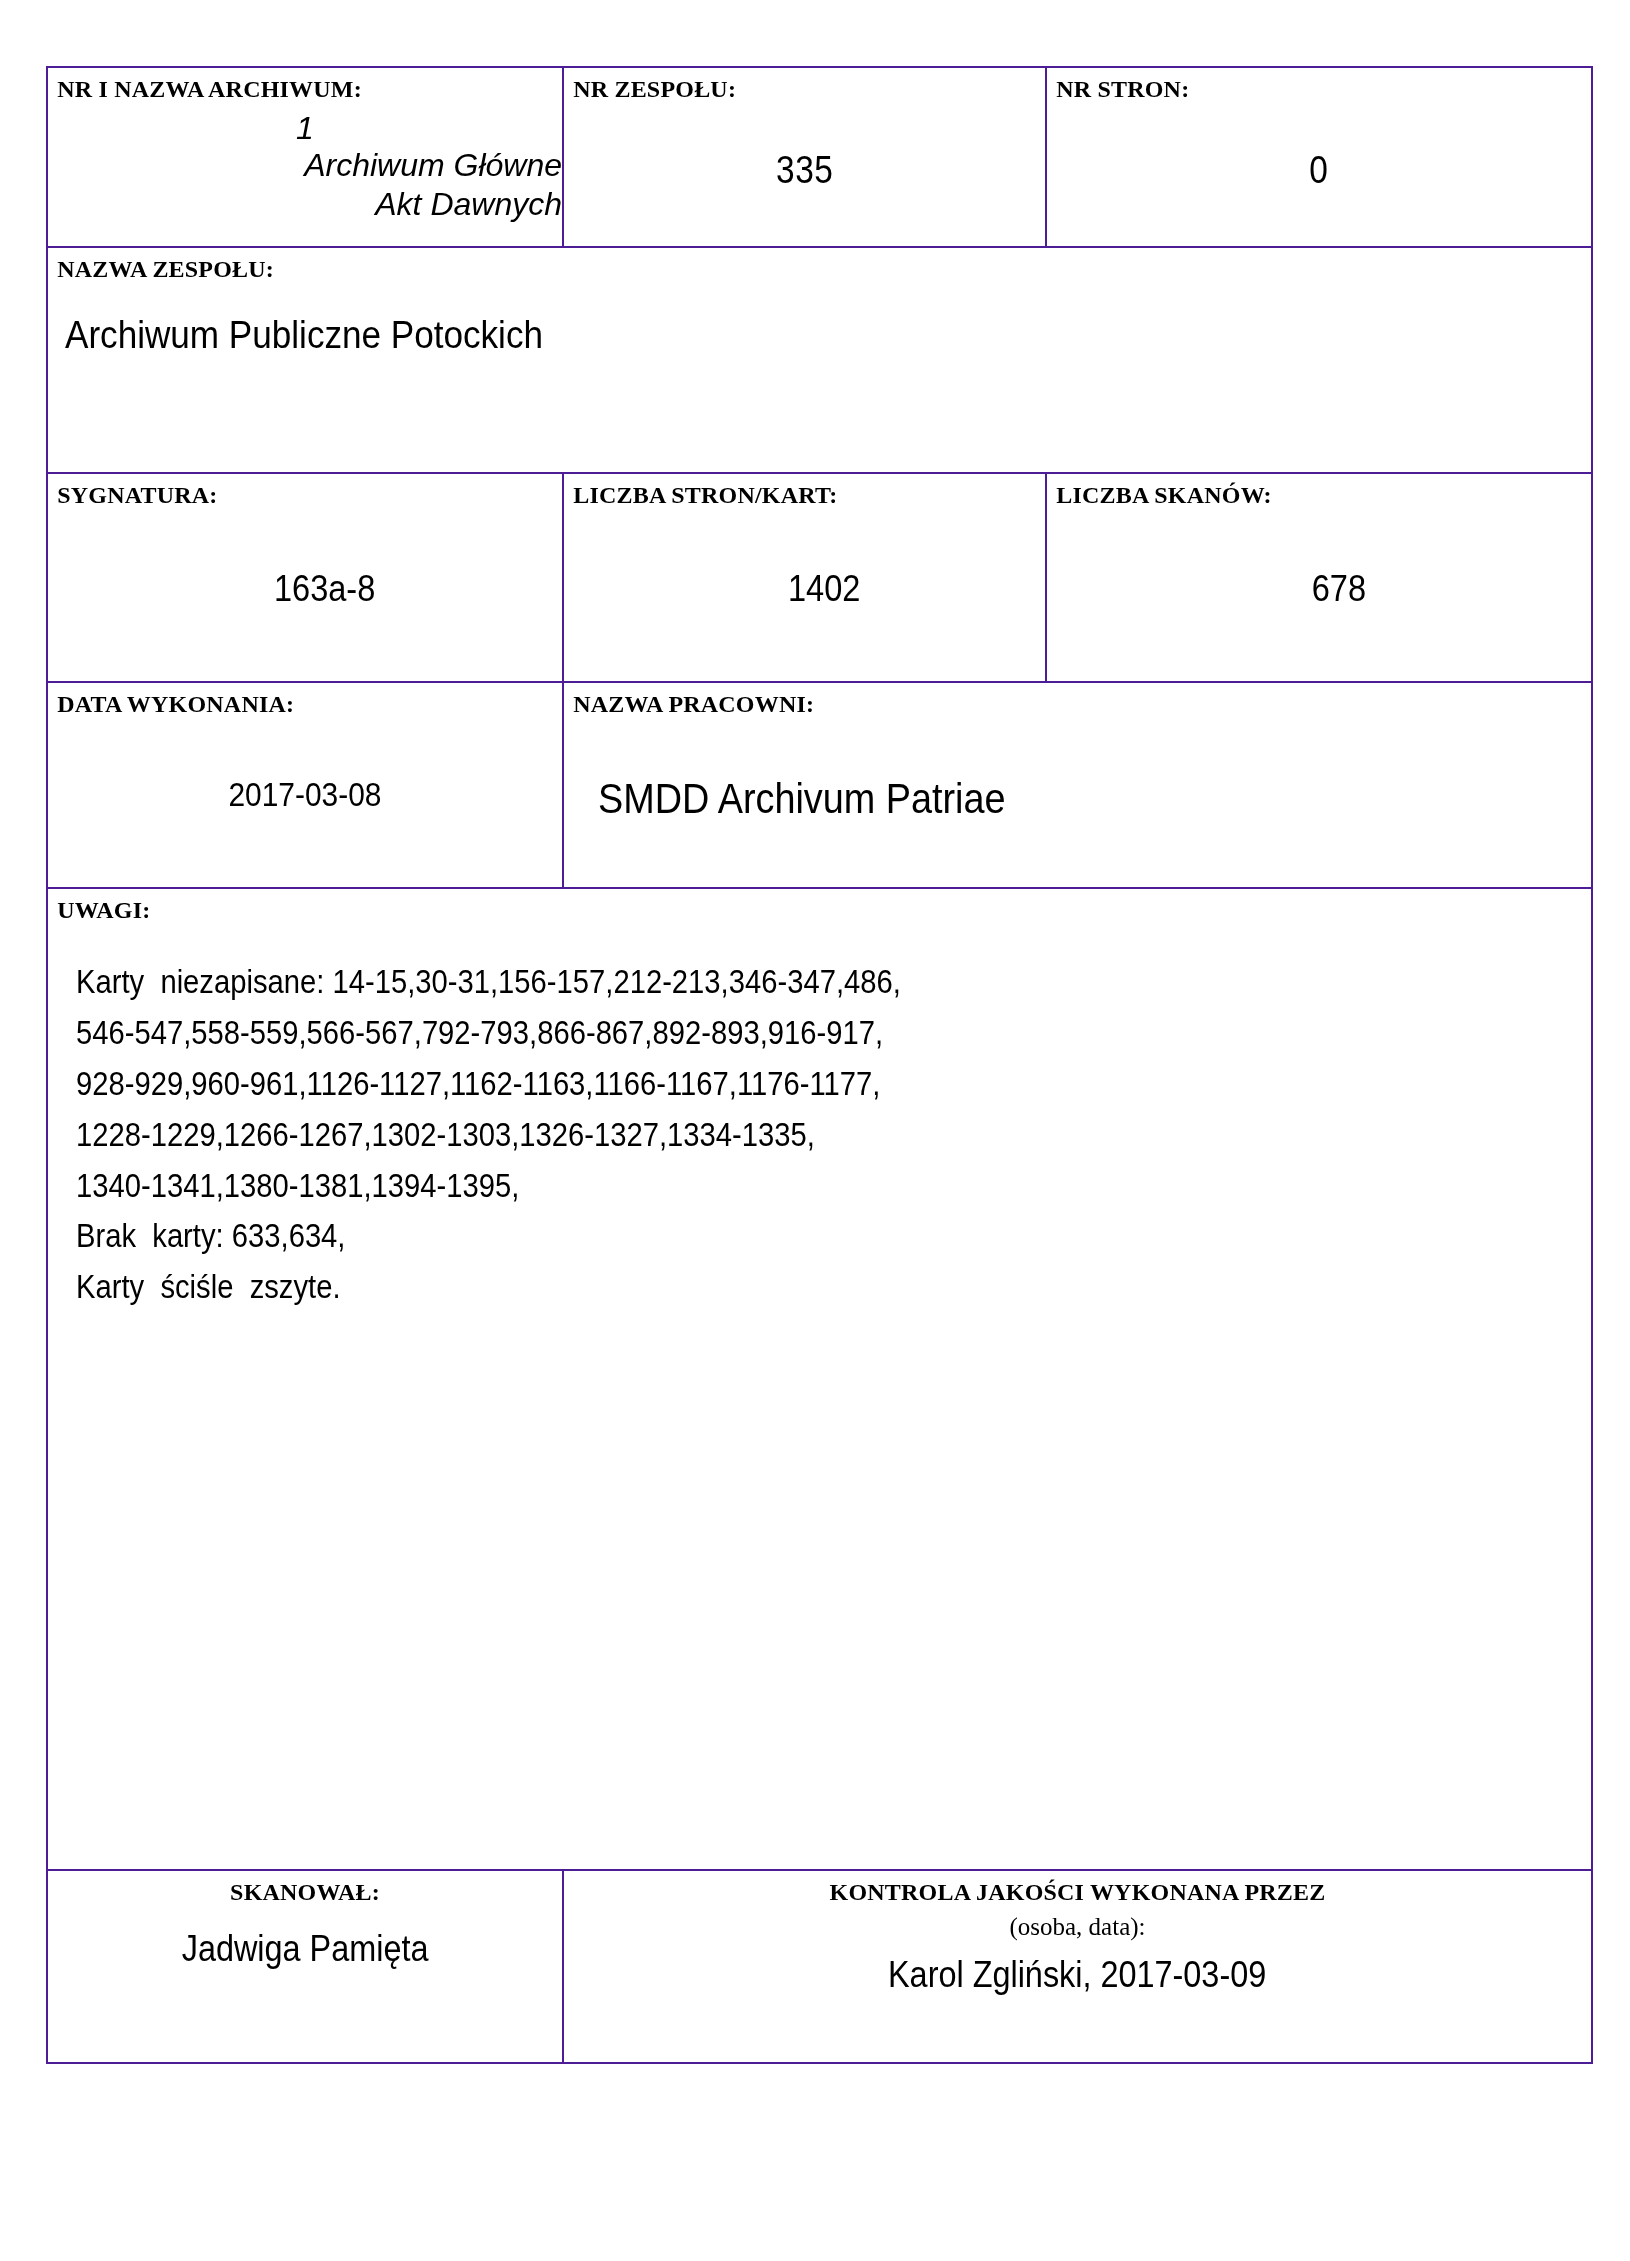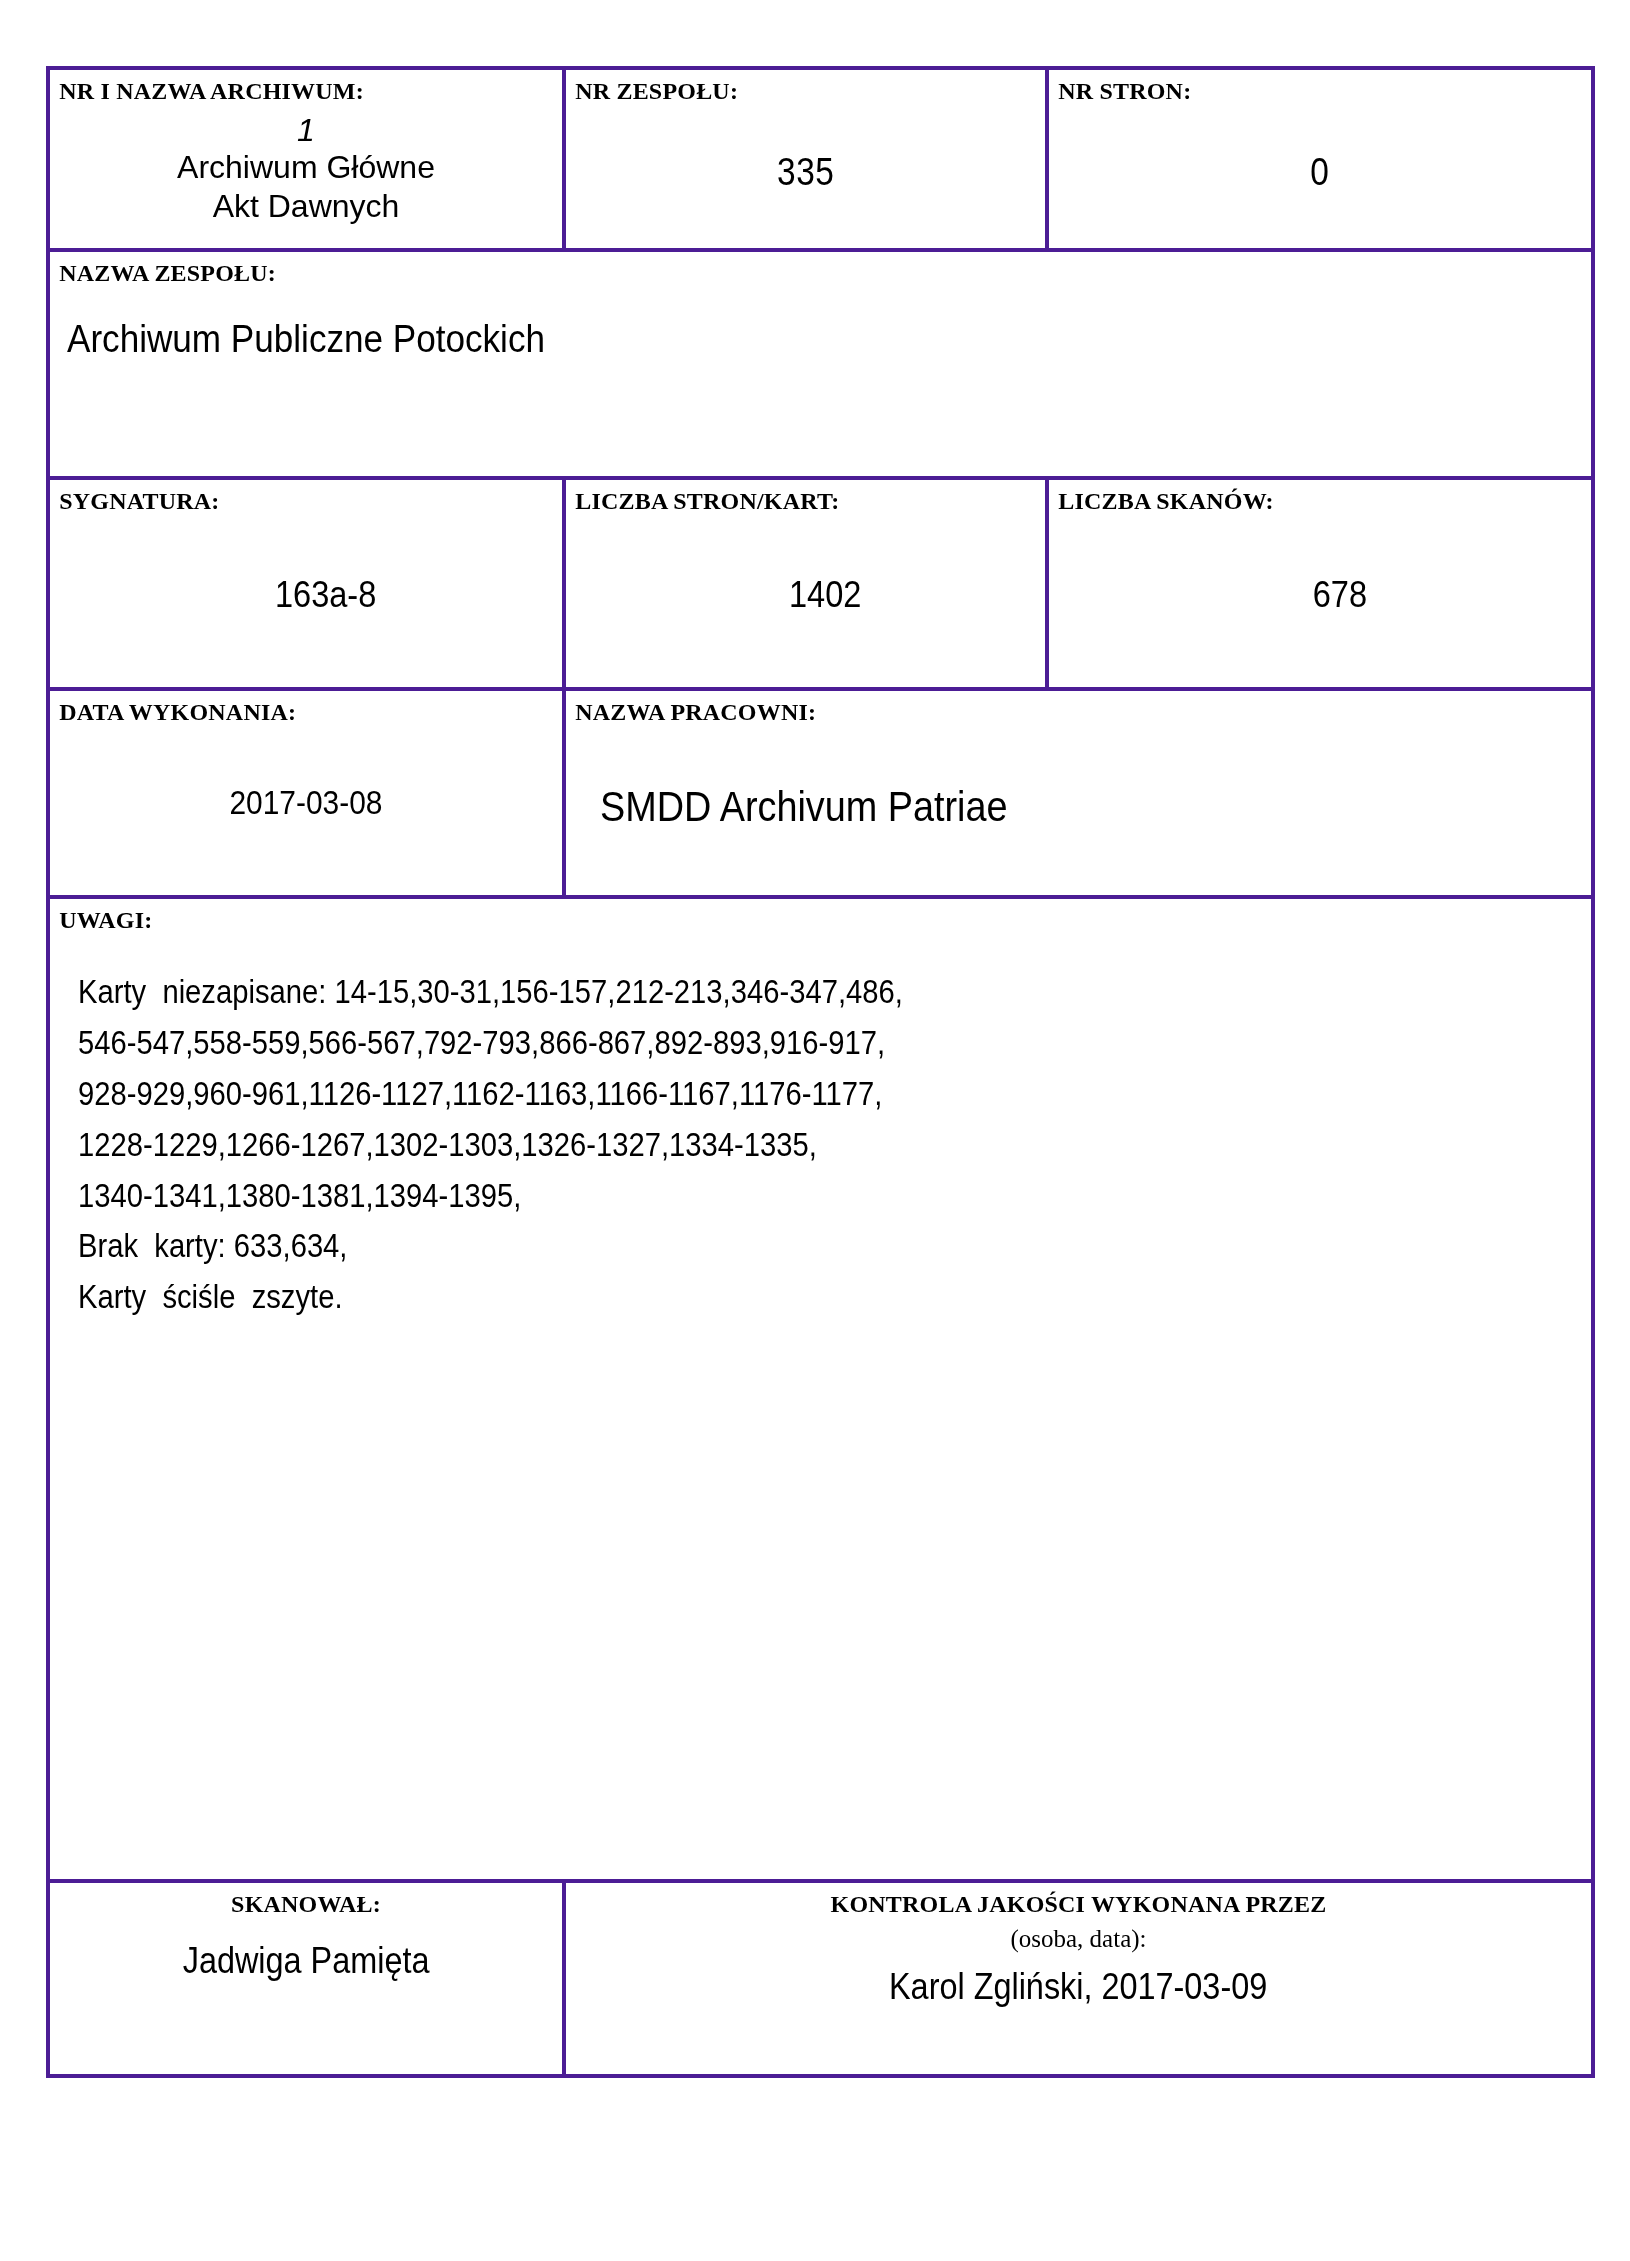--- a/index.html
+++ b/index.html
@@ -26,21 +26,21 @@
   
   .form-table {
     position: absolute;
     left: 46px;
     top: 66px;
     width: 1545px;
     border-collapse: collapse;
     table-layout: fixed;
   }
   .form-table td {
-    border: 4px solid #4c1d95;
+    border: 2px solid #4c1d95;
     vertical-align: top;
     padding: 0;
   }
 
   
   .col-a { width: 516px; }
   .col-b { width: 483px; }
   .col-c { width: 546px; }
 
   
@@ -75,22 +75,23 @@
   .archive-num {
     font-family: "Liberation Sans Narrow", "Liberation Sans", sans-serif;
     font-style: italic;
     font-size: 32px;
     text-align: center;
     margin-top: 9.2px;
     line-height: 1.0;
   }
   .archive-name {
     font-family: "Liberation Sans Narrow", "Liberation Sans", sans-serif;
+    font-style: italic;
     font-size: 32px;
-    text-align: center;
+    text-align: right;
     line-height: 1.22;
     margin-top: 2.6px;
   }
   .archive-name span { display: block; }
 
   .cell-num-big {
     height: 178px;
     position: relative;
   }
   .num-big {

